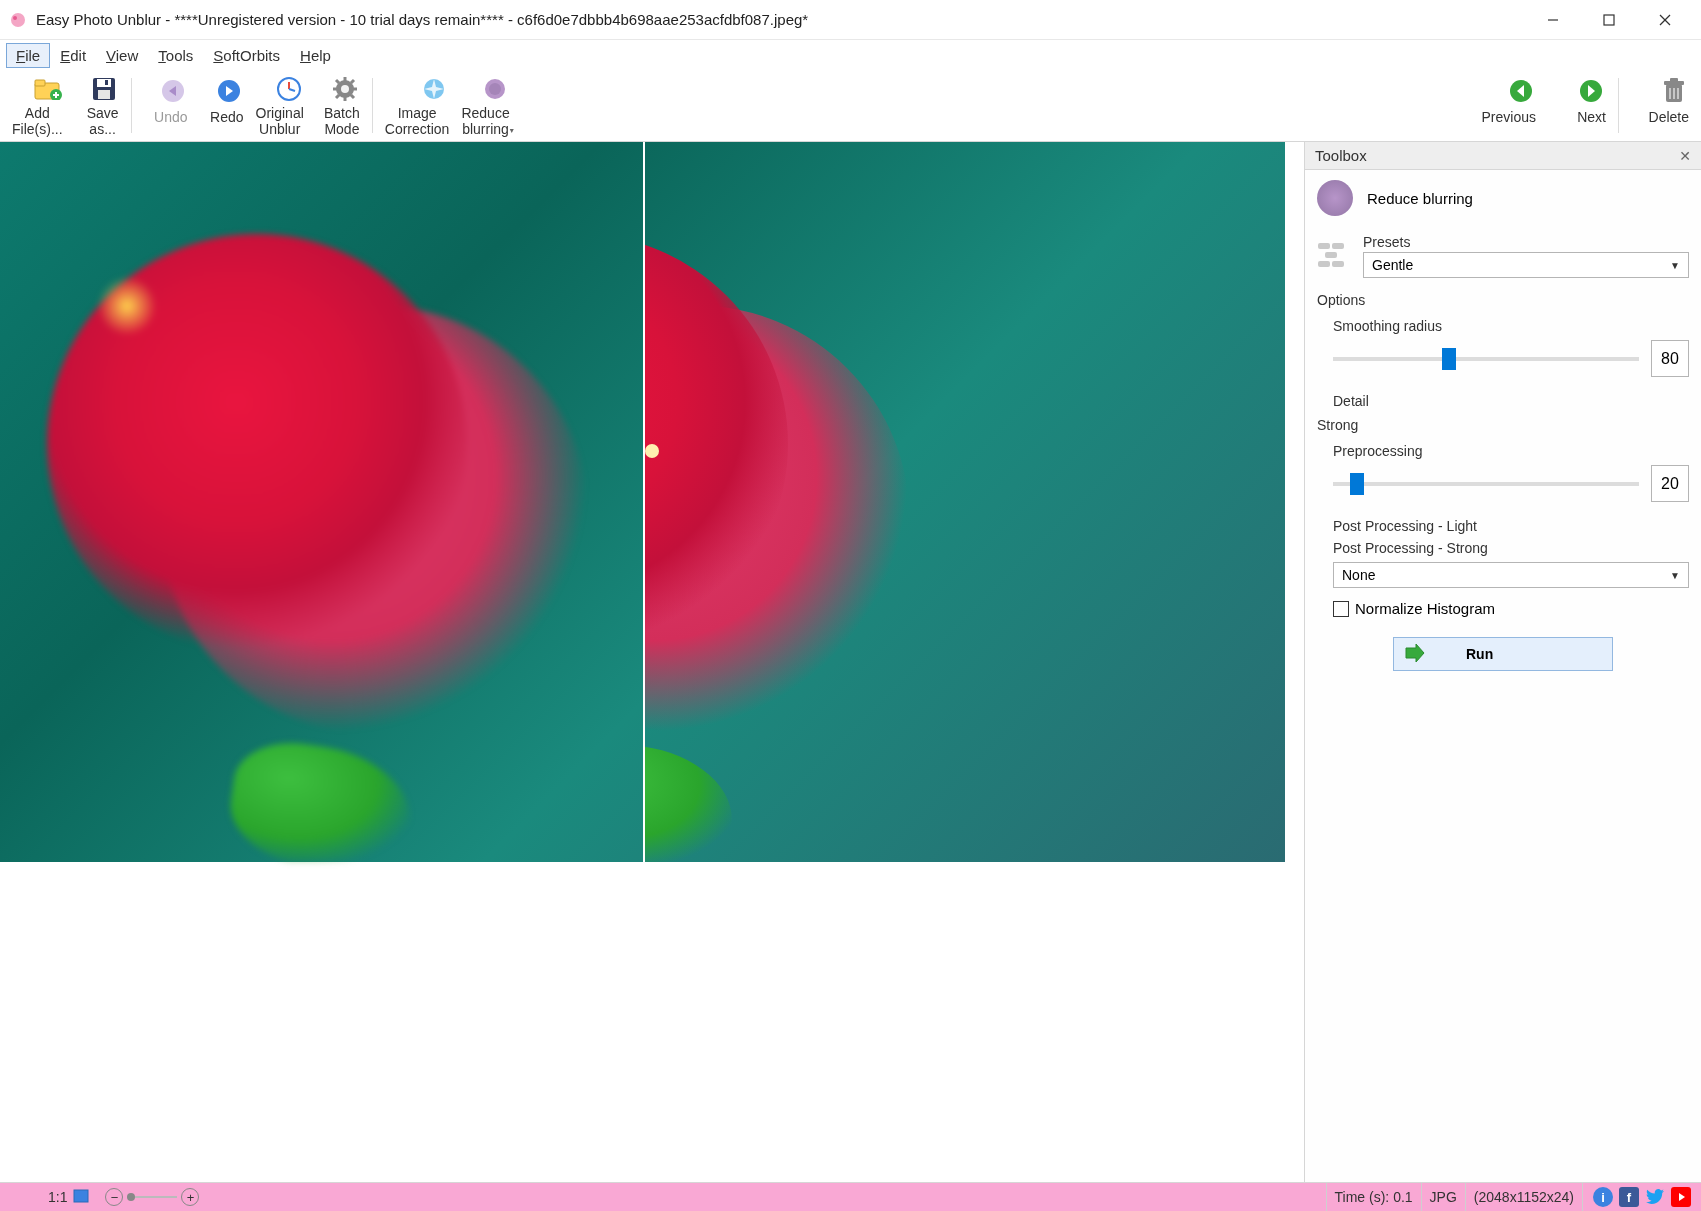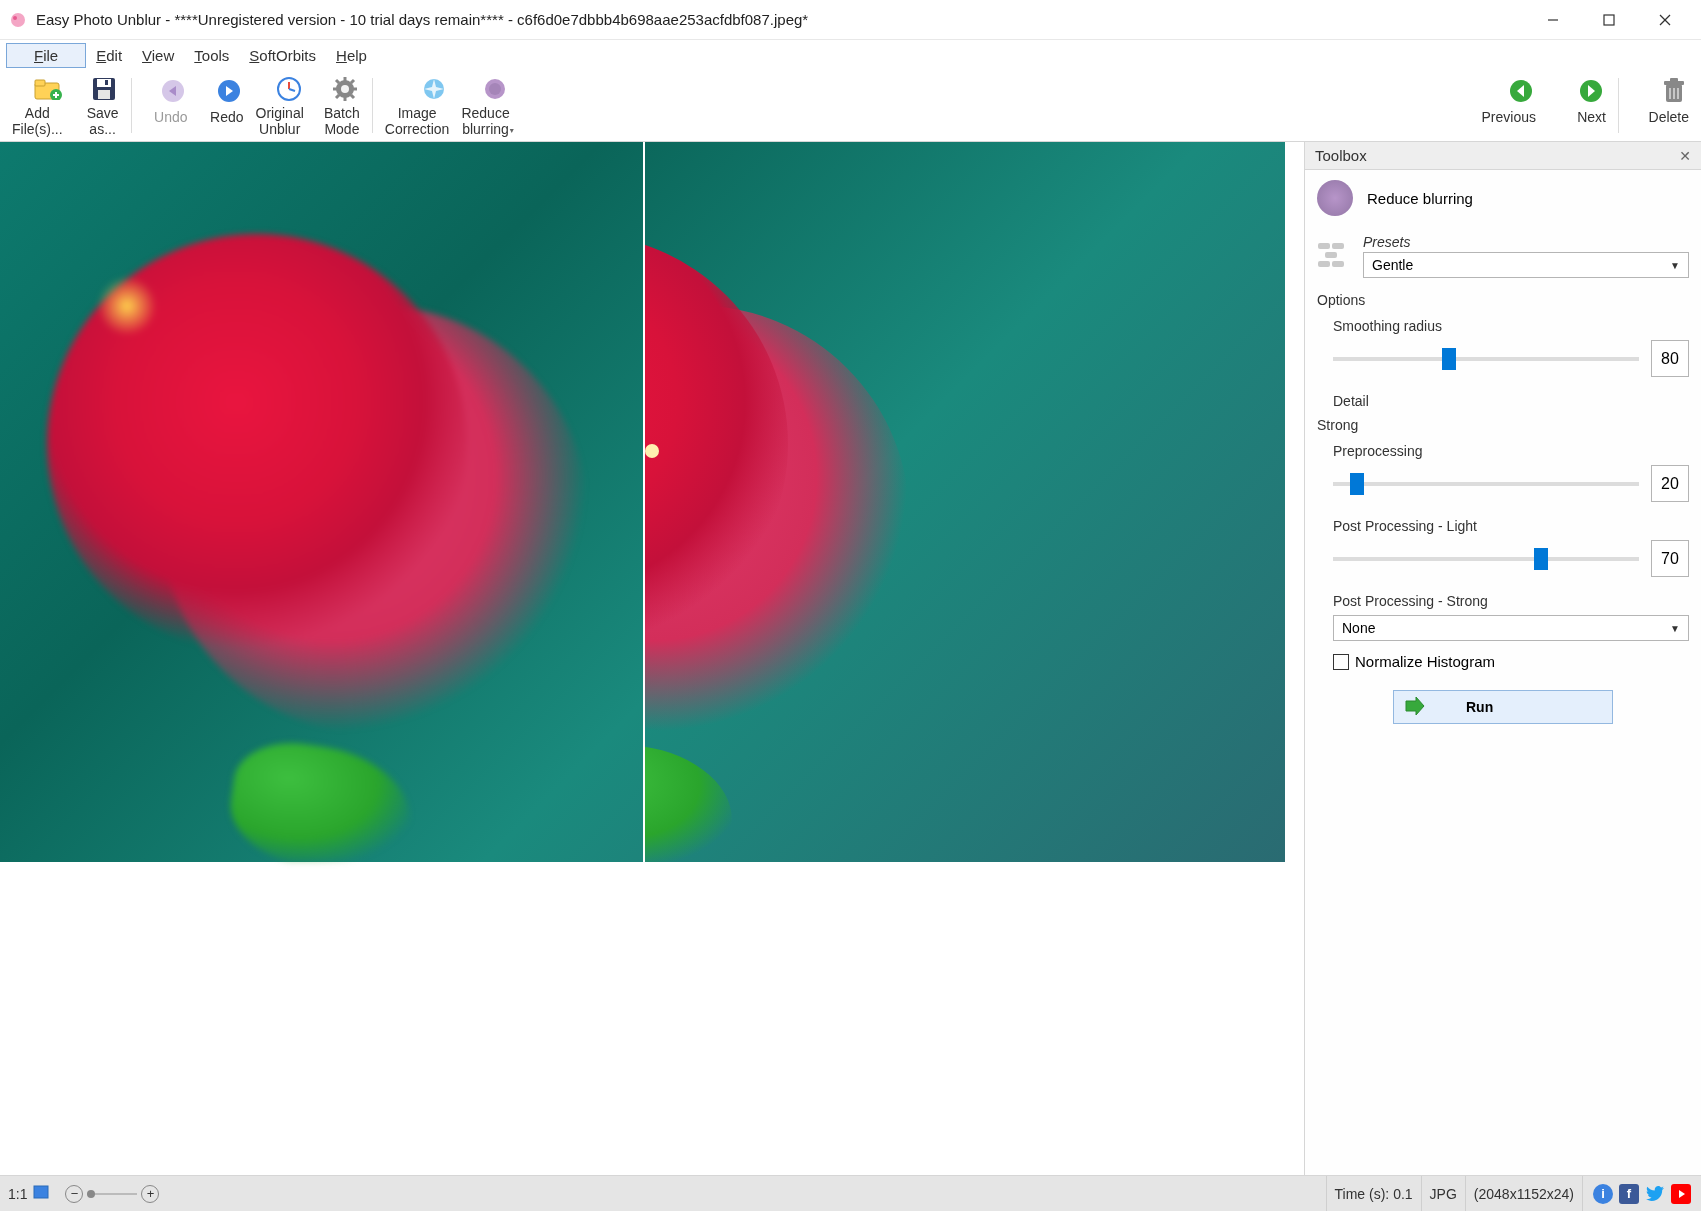--- a/index.html
+++ b/index.html
@@ -8,21 +8,21 @@
 
 .titlebar { height: 40px; background: #fff; display: flex; align-items: center; padding: 0 8px; border-bottom: 1px solid #e8e8e8; }
 .titlebar .app-icon { width: 20px; height: 20px; margin-right: 8px; display: flex; align-items: center; justify-content: center; }
 .titlebar .title-text { flex: 1; font-size: 15px; color: #222; }
 .titlebar .win-btns { display: flex; align-items: center; gap: 0; }
 .titlebar .win-btn { width: 56px; height: 38px; display: flex; align-items: center; justify-content: center; color: #333; }
 
 
 .menubar { height: 30px; background: #fff; display: flex; align-items: center; padding: 0 6px; }
 .menubar .menu-item { padding: 4px 10px; font-size: 15px; color: #333; cursor: pointer; }
-.menubar .menu-item.active { border: 1px solid #7aa7d9; background: #e8f0fb; padding: 3px 27px; }
+.menubar .menu-item.active { border: 1px solid #7aa7d9; background: #e8f0fb; padding: 3px 9px; }
 .menubar .menu-item .hotkey { text-decoration: underline; }
 
 
 .toolbar { height: 72px; background: #fff; display: flex; align-items: stretch; padding: 2px 6px; border-bottom: 1px solid #d6d6d6; position: relative; }
 .toolbar .tb-sep { width: 1px; background: #dcdcdc; margin: 6px 6px; }
 .toolbar .tb-btn { display: flex; flex-direction: column; align-items: flex-end; justify-content: flex-start; padding: 4px 6px 2px; min-width: 56px; cursor: pointer; }
 .toolbar .tb-btn .tb-icon { width: 30px; height: 30px; display: flex; align-items: center; justify-content: center; margin-bottom: 4px; }
 .toolbar .tb-btn .tb-label { font-size: 14px; color: #333; text-align: center; line-height: 1.1; white-space: pre-line; }
 .toolbar .tb-btn.disabled .tb-label { color: #9a9a9a; }
 .toolbar .spacer { flex: 1; }
@@ -47,38 +47,38 @@
 
 .toolbox { width: 397px; background: #f6f6f6; display: flex; flex-direction: column; border-left: 1px solid #d6d6d6; }
 .toolbox-header { height: 28px; background: #eeeeee; display: flex; align-items: center; padding: 0 10px; font-size: 15px; color: #333; border-bottom: 1px solid #d6d6d6; }
 .toolbox-header .close { margin-left: auto; font-size: 14px; color: #666; cursor: pointer; }
 .toolbox-body { flex: 1; padding: 10px 12px; overflow: auto; background: #fefefe; }
 .section-row { display: flex; align-items: center; margin-bottom: 18px; }
 .section-row .sicon { width: 36px; height: 36px; border-radius: 50%; background: radial-gradient(circle, #b795c9 0%, #9d7fb0 70%); margin-right: 14px; }
 .preset-row { display: flex; align-items: flex-start; margin-bottom: 14px; }
 .preset-row .picon { width: 34px; height: 34px; margin-right: 12px; margin-top: 4px; display: flex; align-items: center; justify-content: center; }
 .preset-body { flex: 1; }
-.preset-label { font-size: 14px; color: #333; margin-bottom: 2px; font-style: italic; }
+.preset-label { font-size: 14px; color: #333; margin-bottom: 2px; }
 .select { width: 100%; height: 26px; border: 1px solid #b5b5b5; background: #fff; padding: 0 8px; font-size: 14px; display: flex; align-items: center; justify-content: space-between; cursor: pointer; }
 .select .arrow { font-size: 10px; color: #333; }
 .section-title { font-size: 14px; color: #333; margin: 8px 0 10px; }
 .option-group { margin-left: 16px; margin-bottom: 8px; }
 .option-label { font-size: 14px; color: #333; margin-bottom: 6px; }
 .slider-row { display: flex; align-items: center; margin-bottom: 16px; }
 .slider-track { flex: 1; height: 4px; background: #dcdcdc; position: relative; margin-right: 12px; }
 .slider-thumb { position: absolute; top: -9px; width: 14px; height: 22px; background: #0078d7; transform: translateX(-50%); }
 .slider-val { width: 38px; height: 37px; border: 1px solid #b5b5b5; background: #fff; font-size: 16px; display: flex; align-items: center; justify-content: center; }
 .checkbox-row { display: flex; align-items: center; margin: 10px 0 20px 16px; }
 .checkbox-row .cb { width: 16px; height: 16px; border: 1px solid #333; margin-right: 6px; }
 .run-row { display: flex; justify-content: center; margin-top: 6px; }
 .run-btn { width: 220px; height: 34px; border: 1px solid #93b8e0; background: #e4effc; display: flex; align-items: center; padding: 0 10px; font-weight: bold; font-size: 14px; cursor: pointer; }
 .run-btn .run-icon { margin-right: 40px; }
 
 
-.statusbar { height: 36px; background: #e5e5e5; border-top: 1px solid #d6d6d6; display: flex; align-items: center; font-size: 14px; color: #333; }
+.statusbar { height: 29px; background: #f9a8d4; border-top: 1px solid #d6d6d6; display: flex; align-items: center; font-size: 14px; color: #333; padding-left: 40px; }
 .statusbar .sb-cell { padding: 0 8px; border-left: 1px solid #cfcfcf; height: 100%; display: flex; align-items: center; }
 .statusbar .sb-cell.first { border-left: none; }
 .statusbar .sb-spacer { flex: 1; }
 .statusbar .zoom-ctrl { display: flex; align-items: center; gap: 4px; padding: 0 8px; }
 .statusbar .zoom-btn { width: 18px; height: 18px; border: 1px solid #888; border-radius: 50%; display: flex; align-items: center; justify-content: center; font-size: 13px; cursor: pointer; }
 .statusbar .zoom-track { width: 50px; height: 2px; background: #bbb; position: relative; }
 .statusbar .zoom-thumb { position: absolute; left: 0; top: -3px; width: 8px; height: 8px; background: #888; border-radius: 50%; }
 .statusbar .social { display: flex; align-items: center; gap: 6px; padding: 0 10px; }
 .statusbar .social span { width: 20px; height: 20px; display: flex; align-items: center; justify-content: center; border-radius: 3px; }
 </style>
@@ -323,26 +323,20 @@
       <div class="section-title">Strong</div>
       <div class="option-group">
         <div class="option-label">Preprocessing</div>
         <div class="slider-row">
           <div class="slider-track">
               <div class="slider-thumb" style="left:8%"></div>
             </div>
           <div class="slider-val">20</div>
         </div>
         <div class="option-label">Post Processing - Light</div>
-        <div class="slider-row">
-          <div class="slider-track">
-              <div class="slider-thumb" style="left:68%"></div>
-            </div>
-          <div class="slider-val">70</div>
-        </div>
         <div class="option-label">Post Processing - Strong</div>
         <div class="select" style="margin-bottom:12px">
           <span>None</span>
           <span class="arrow">▼</span>
         </div>
       </div>
 
       <div class="checkbox-row">
         <div class="cb"></div>
         <span>Normalize Histogram</span>

